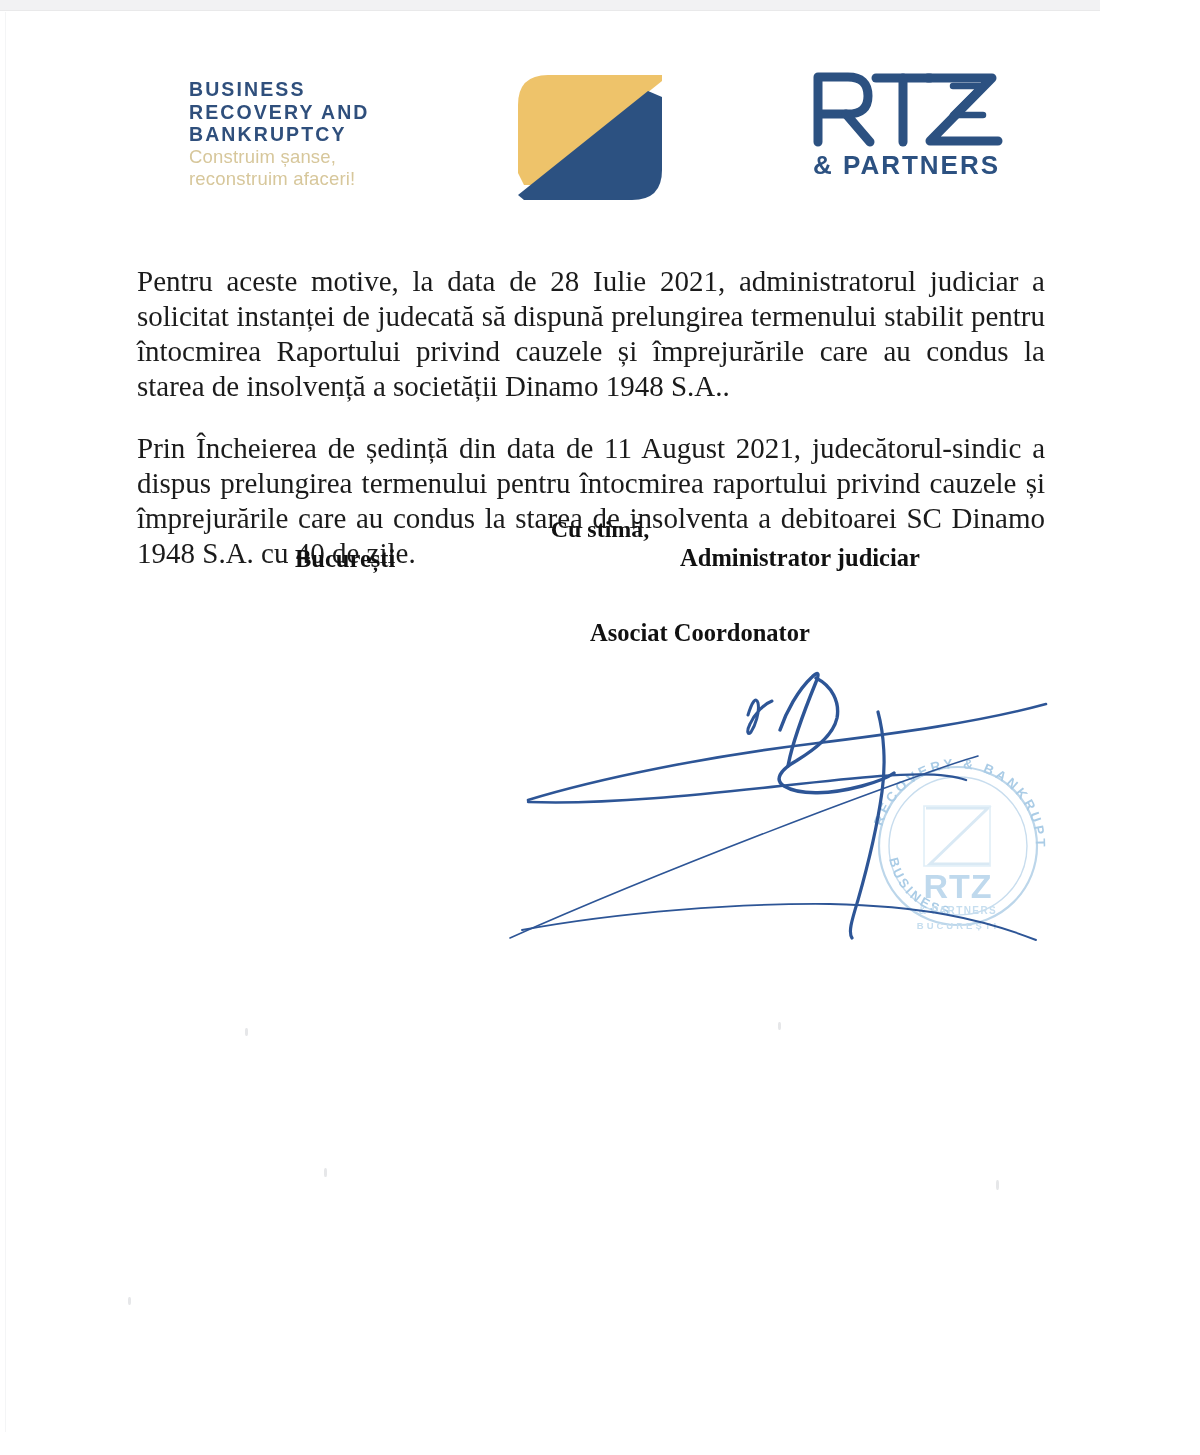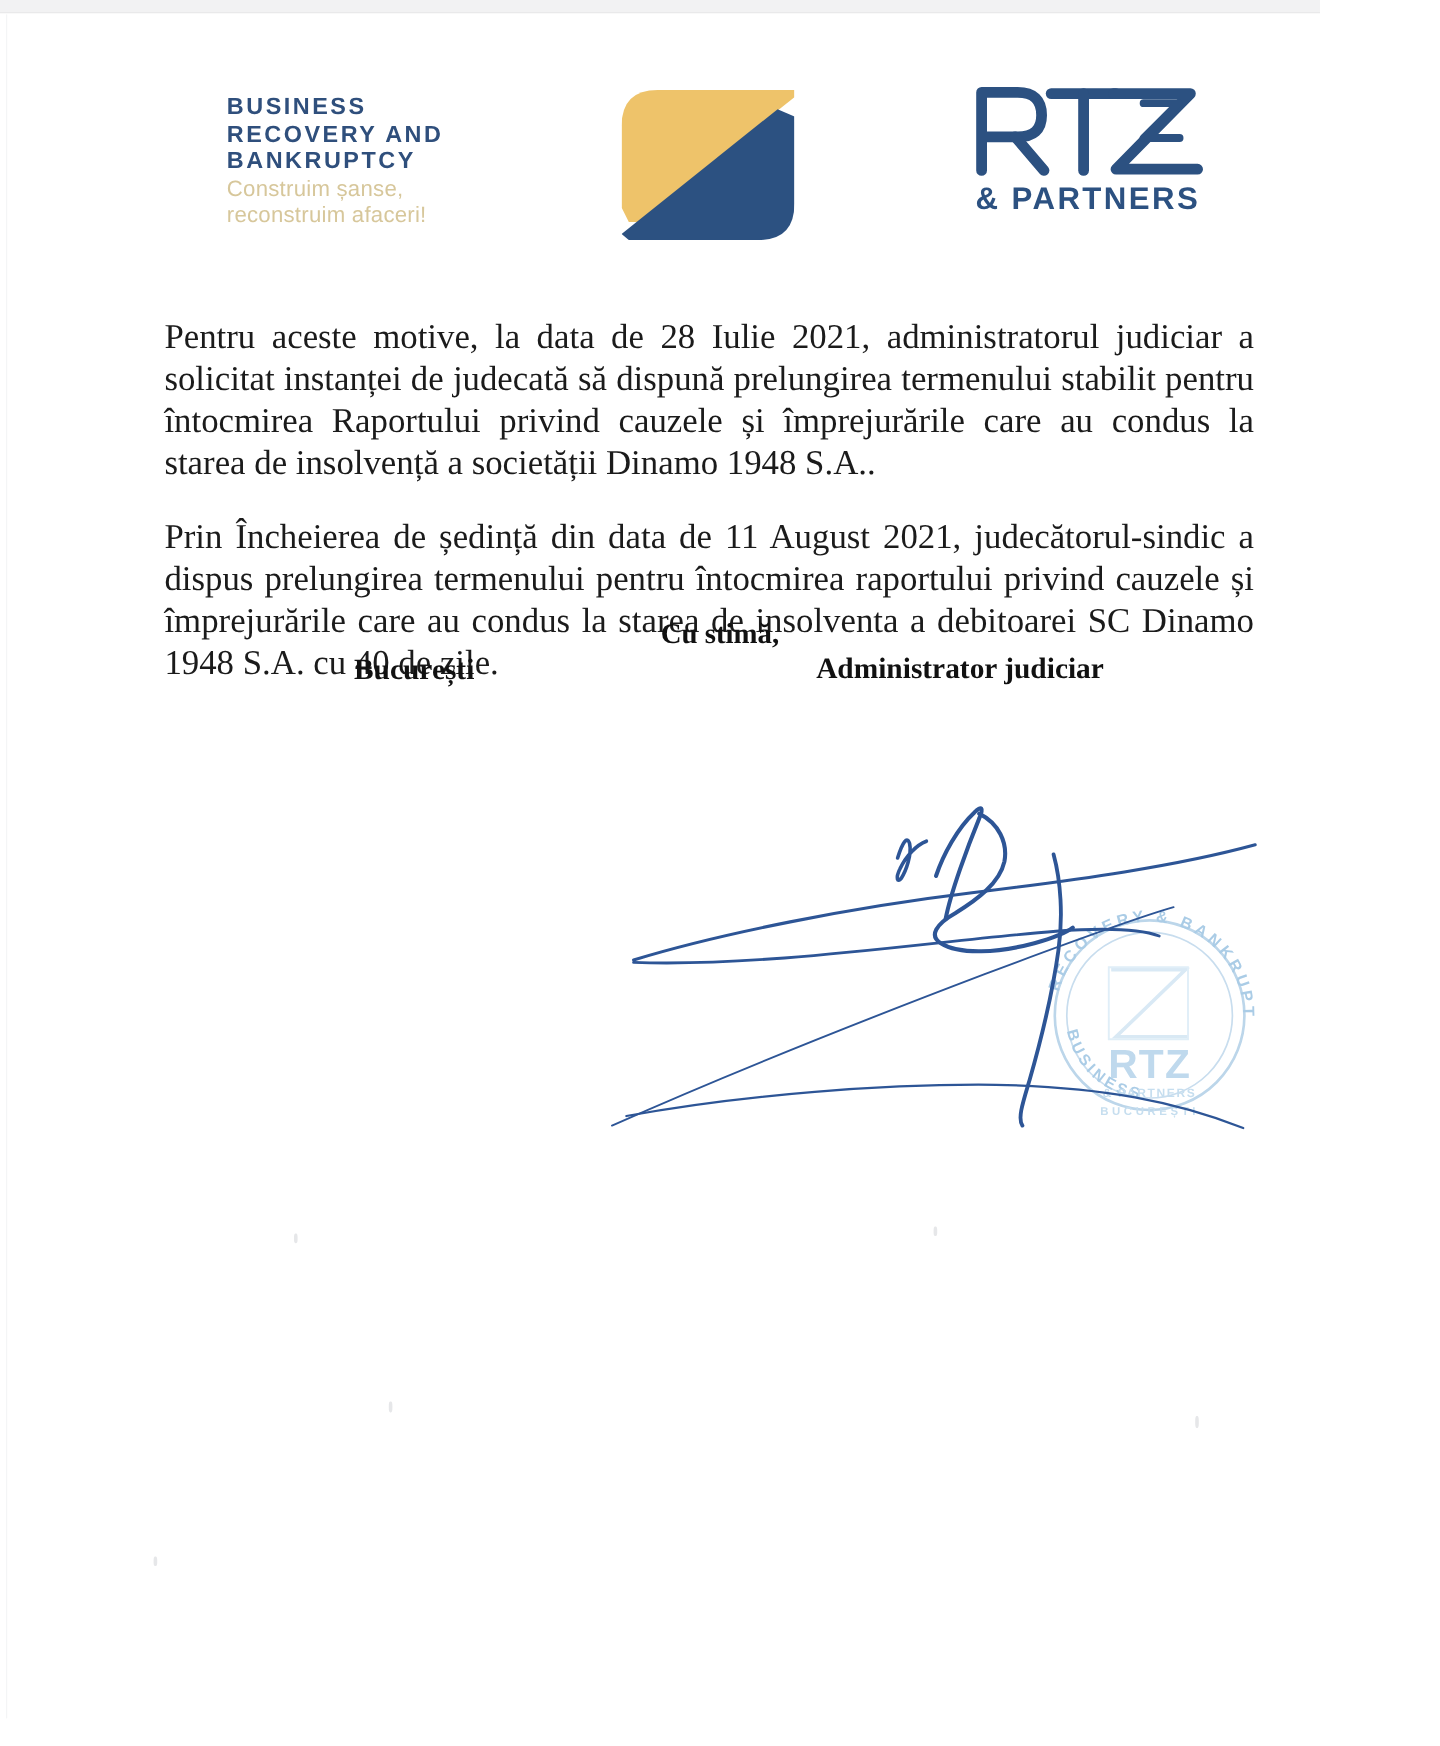--- a/index.html
+++ b/index.html
@@ -261,20 +261,21 @@
 
     <div class="regards">Cu stimă,</div>
 
     <div class="city">București</div>
 
     <div class="sig-lines">
       <div class="sig-line">Administrator judiciar</div>
     </div>
 
     <div class="sig-role">
+      <div class="sig-line">Asociat Coordonator</div>
     </div>
   </div>
 
   <div class="seal-wrap">
     <svg width="200" height="200" viewBox="0 0 200 200" xmlns="http://www.w3.org/2000/svg">
       <defs>
         <path id="arcTop" d="M 22 100 A 78 78 0 0 1 178 100"></path>
         <path id="arcBot" d="M 30 100 A 70 70 0 0 0 170 100"></path>
       </defs>
       <circle cx="100" cy="100" r="79" fill="none" stroke="#bcd6ea" stroke-width="2.2"></circle>

